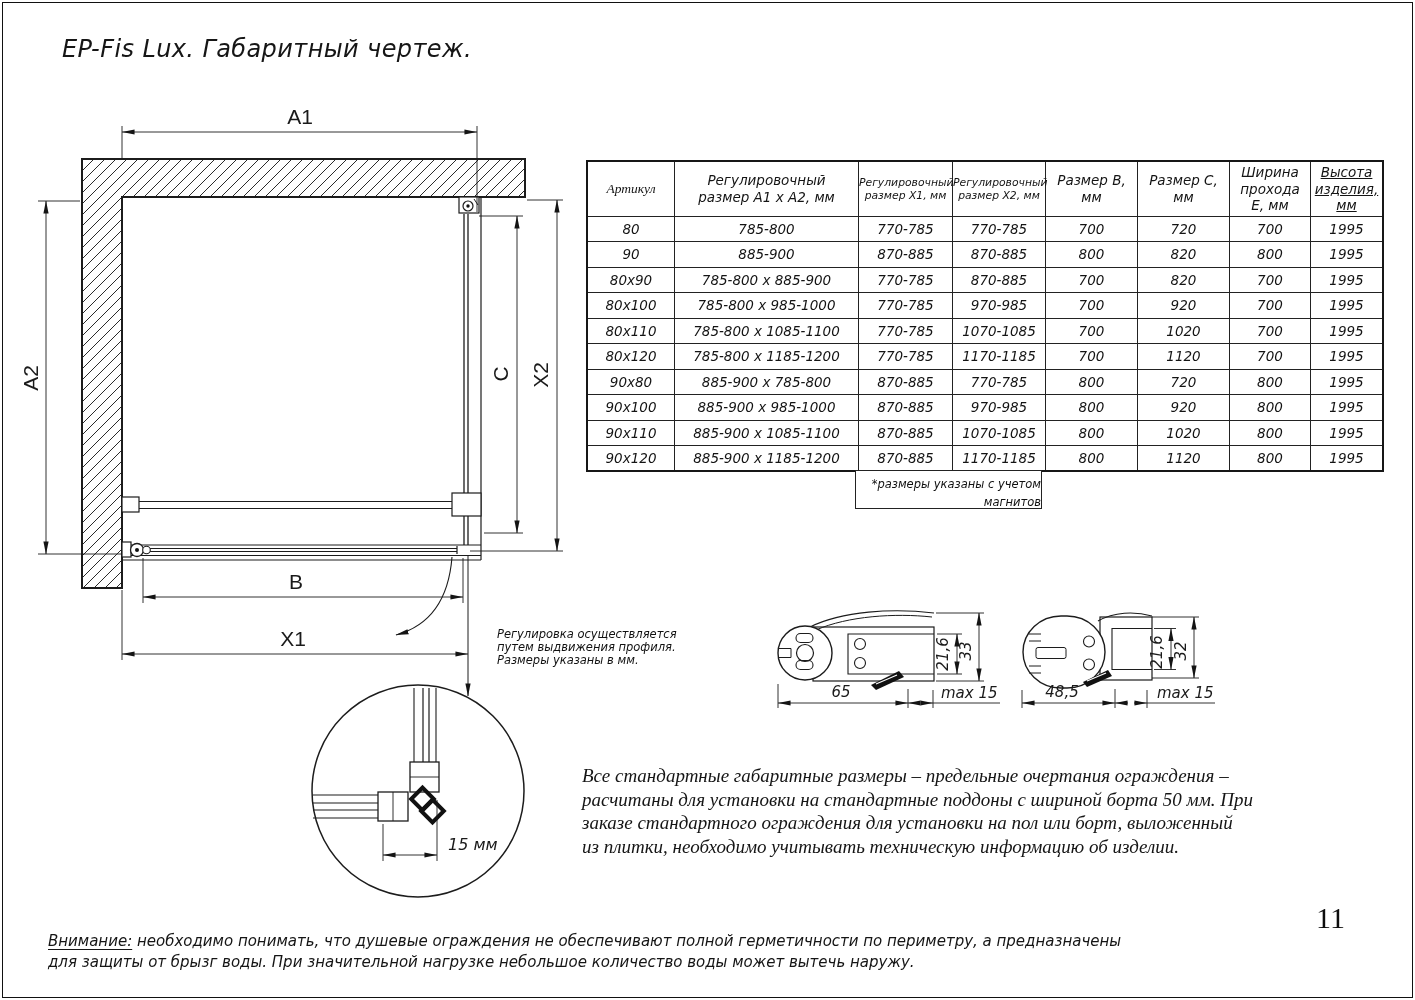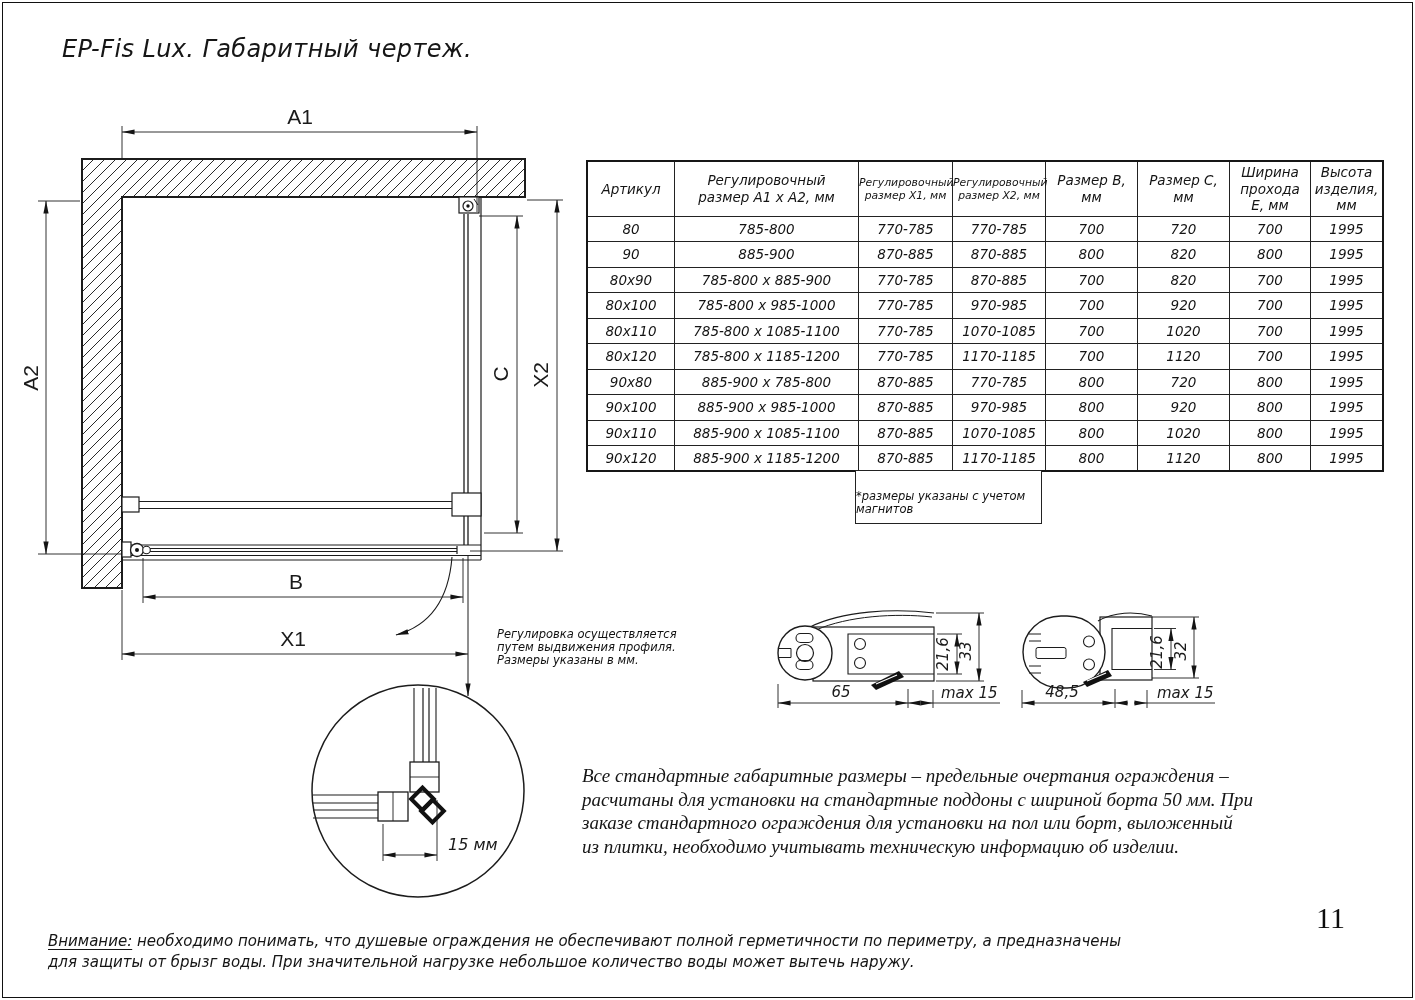--- a/index.html
+++ b/index.html
@@ -18,22 +18,22 @@
   table.sizes th, table.sizes td {
       border:1.5px solid #222; padding:0; text-align:center; vertical-align:middle;
       font-style:italic; color:#141414; }
   table.sizes thead tr { height:55px; }
   table.sizes th { font-weight:normal; font-size:13.5px; line-height:1.22; white-space:pre-line; }
   table.sizes th.small { font-size:10.8px; }
   table.sizes tbody tr { height:25.5px; }
   table.sizes td { font-size:13.5px; }
 
   .footnote-box { left:855px; top:470px; width:185px; height:33px; border:1.8px solid #222;
-                  font-style:italic; font-size:11.5px; line-height:13px; text-align:left;
-                  padding-top:19px; background:#fff; }
+                  font-style:italic; font-size:11.5px; line-height:18px; text-align:right;
+                  padding-top:4px; background:#fff; }
 
   .adjust-note { left:497px; top:628px; width:240px; text-align:left;
                  font-style:italic; font-size:11.5px; line-height:13px; white-space:pre-line; }
 
   .paragraph { left:582px; top:764px; width:830px; font-style:italic;
                font-size:19px; line-height:23.5px; white-space:pre-line; color:#151515;font-family:Liberation Serif, serif; }
 
   .warning { left:48px; top:931px; font-style:italic; font-size:15px; line-height:21px; color:#151515; }
   .warning .u { text-decoration:underline; text-underline-offset:3px; }
 
@@ -232,35 +232,35 @@
   </g>
   <text class="p-label-lg" x="448" y="850" text-anchor="start">15 мм</text>
 </svg>
 
 <div class="abs title">EP-Fis Lux. Габаритный чертеж.</div>
 
 <div class="abs table-wrap">
   <table class="sizes">
     <thead>
       <tr id="thead-row">
-          <th style="width: 86px;">Артикул</th>
+          <th style="width: 86px; font-family: Liberation Serif, serif;">Артикул</th>
           <th style="width: 183px;">Регулировочный
 размер A1 x A2, мм</th>
           <th class="small" style="width: 93px;">Регулировочный
 размер X1, мм</th>
           <th class="small" style="width: 92px;">Регулировочный
 размер X2, мм</th>
           <th style="width: 91px;">Размер B,
 мм</th>
           <th style="width: 91px;">Размер C,
 мм</th>
           <th style="width: 80px;">Ширина
 прохода
 Е, мм</th>
-          <th style="width: 71px;">Высота
+          <th style="width: 71px; text-decoration: underline;">Высота
 изделия,
 мм</th>
         </tr>
     </thead>
     <tbody id="tbody">
         <tr>
           <td>80</td>
           <td>785-800</td>
           <td>770-785</td>
           <td>770-785</td>

